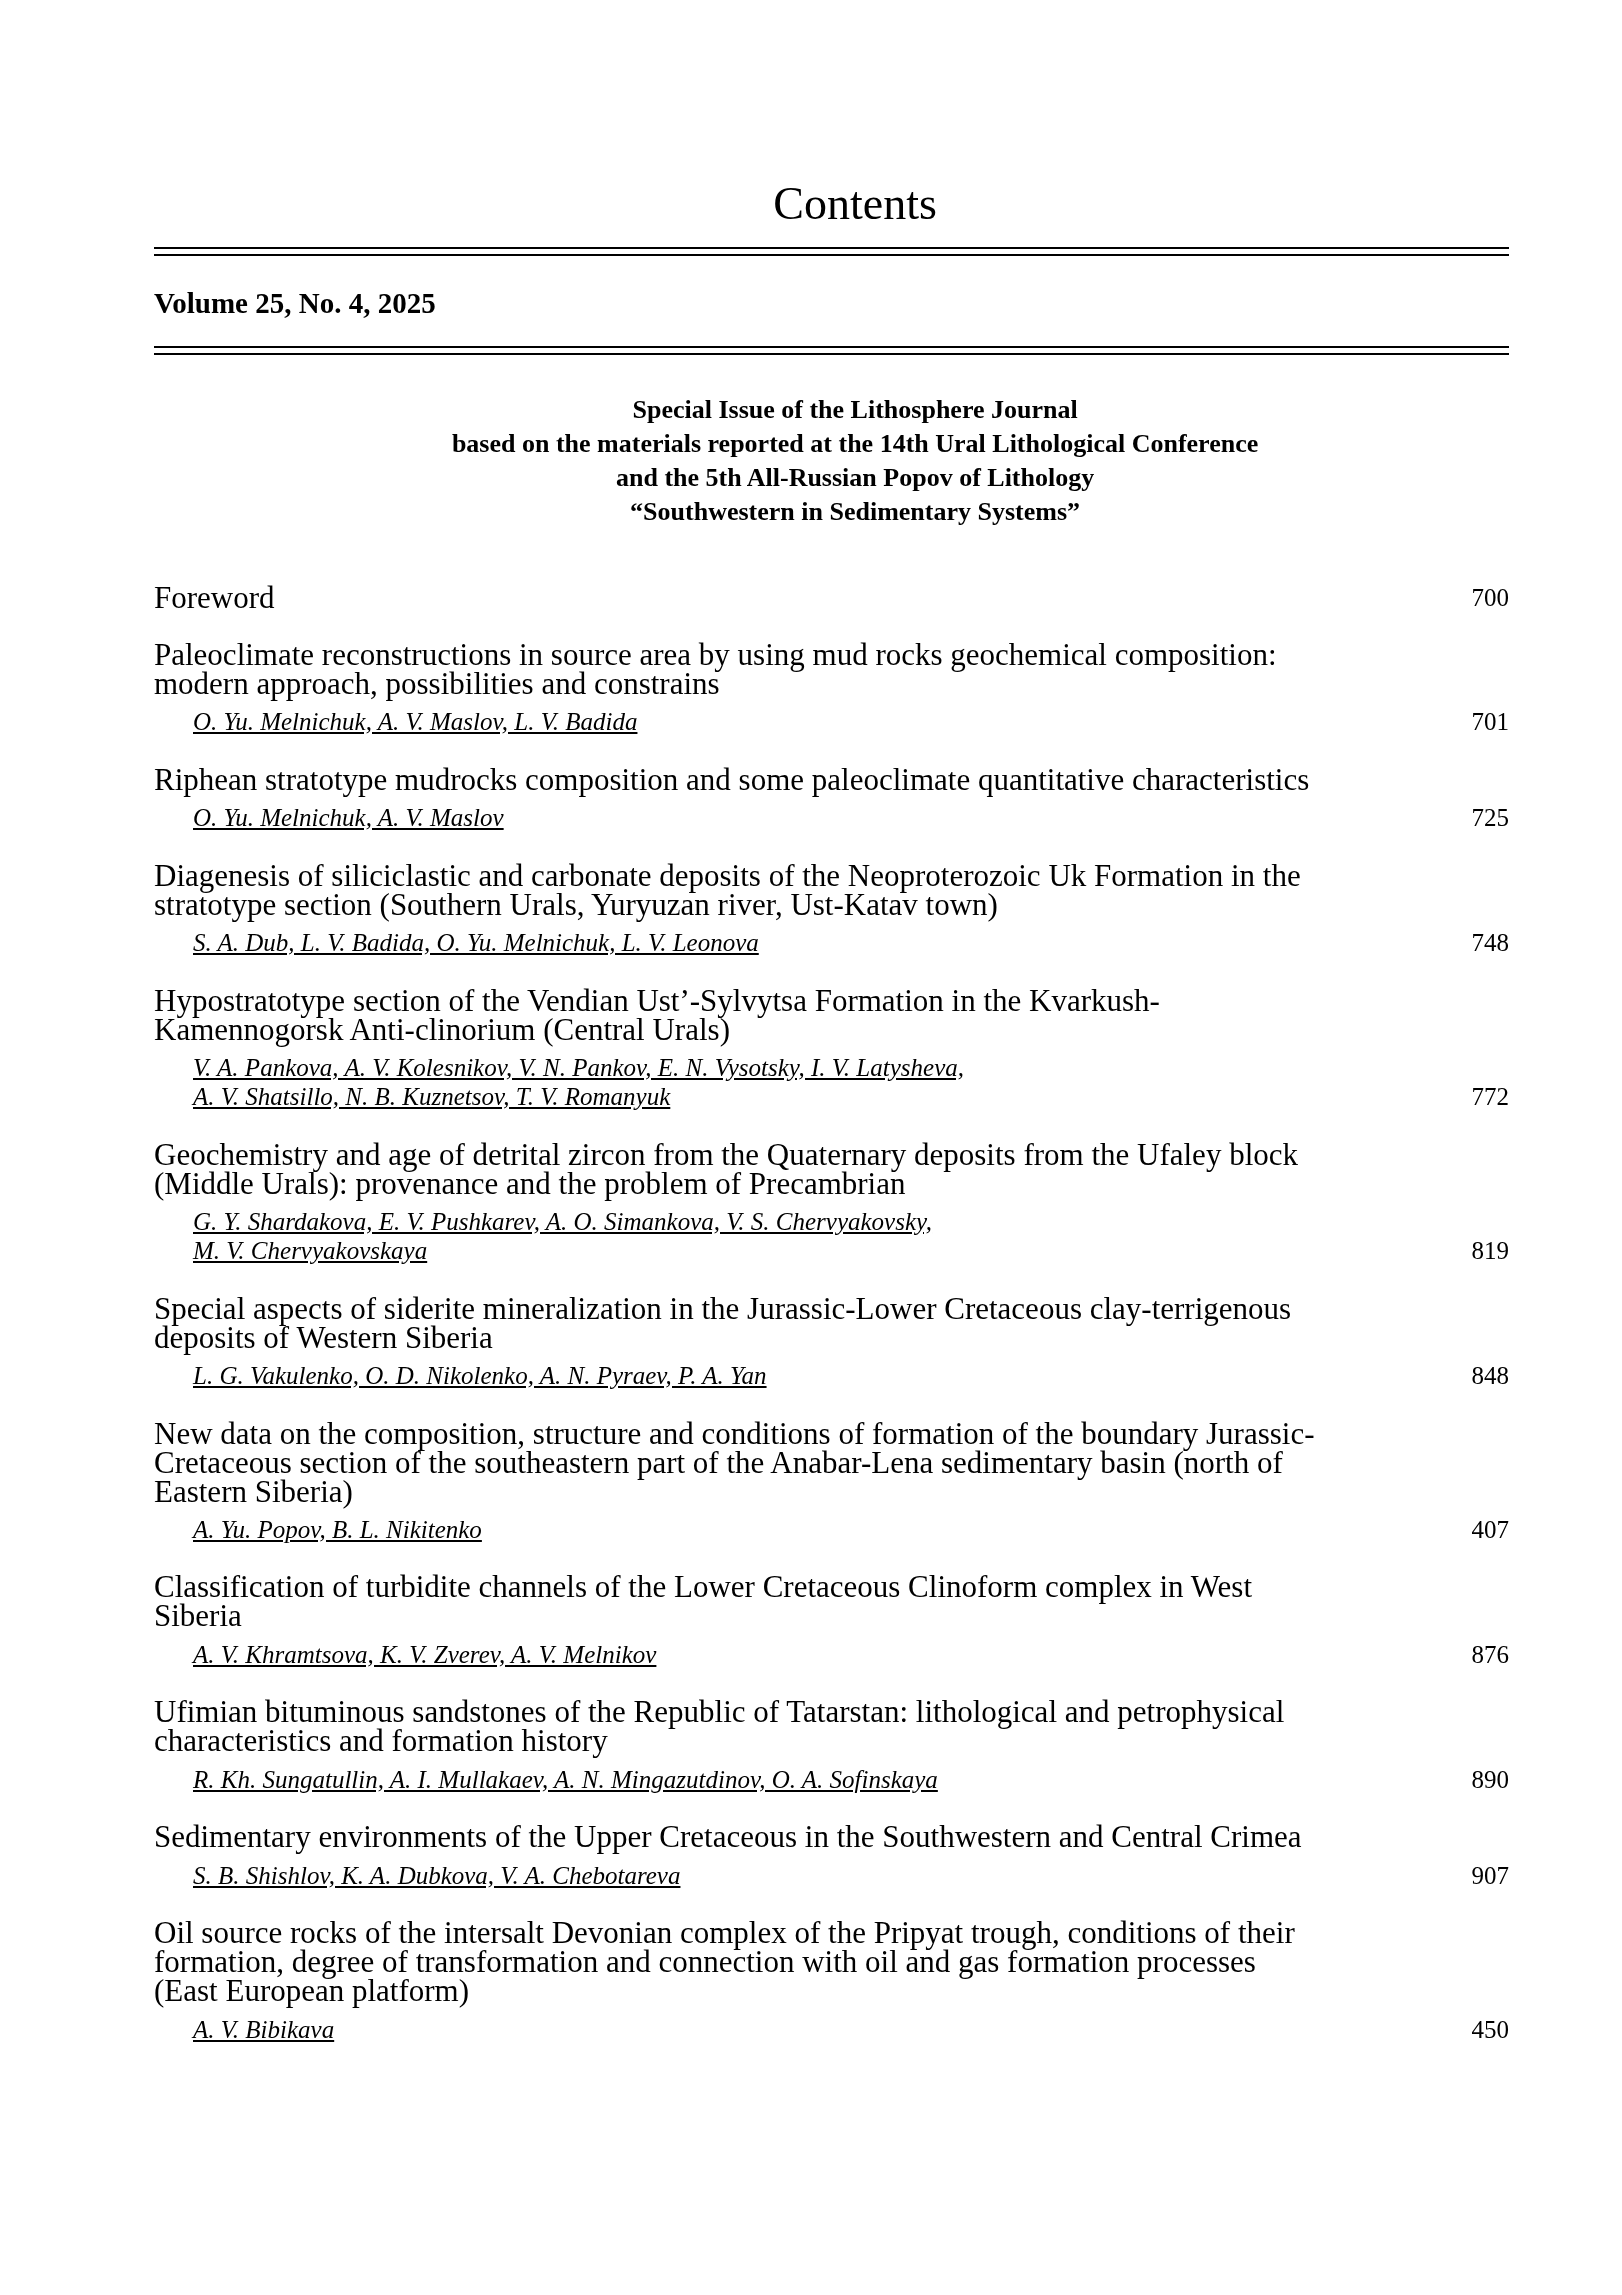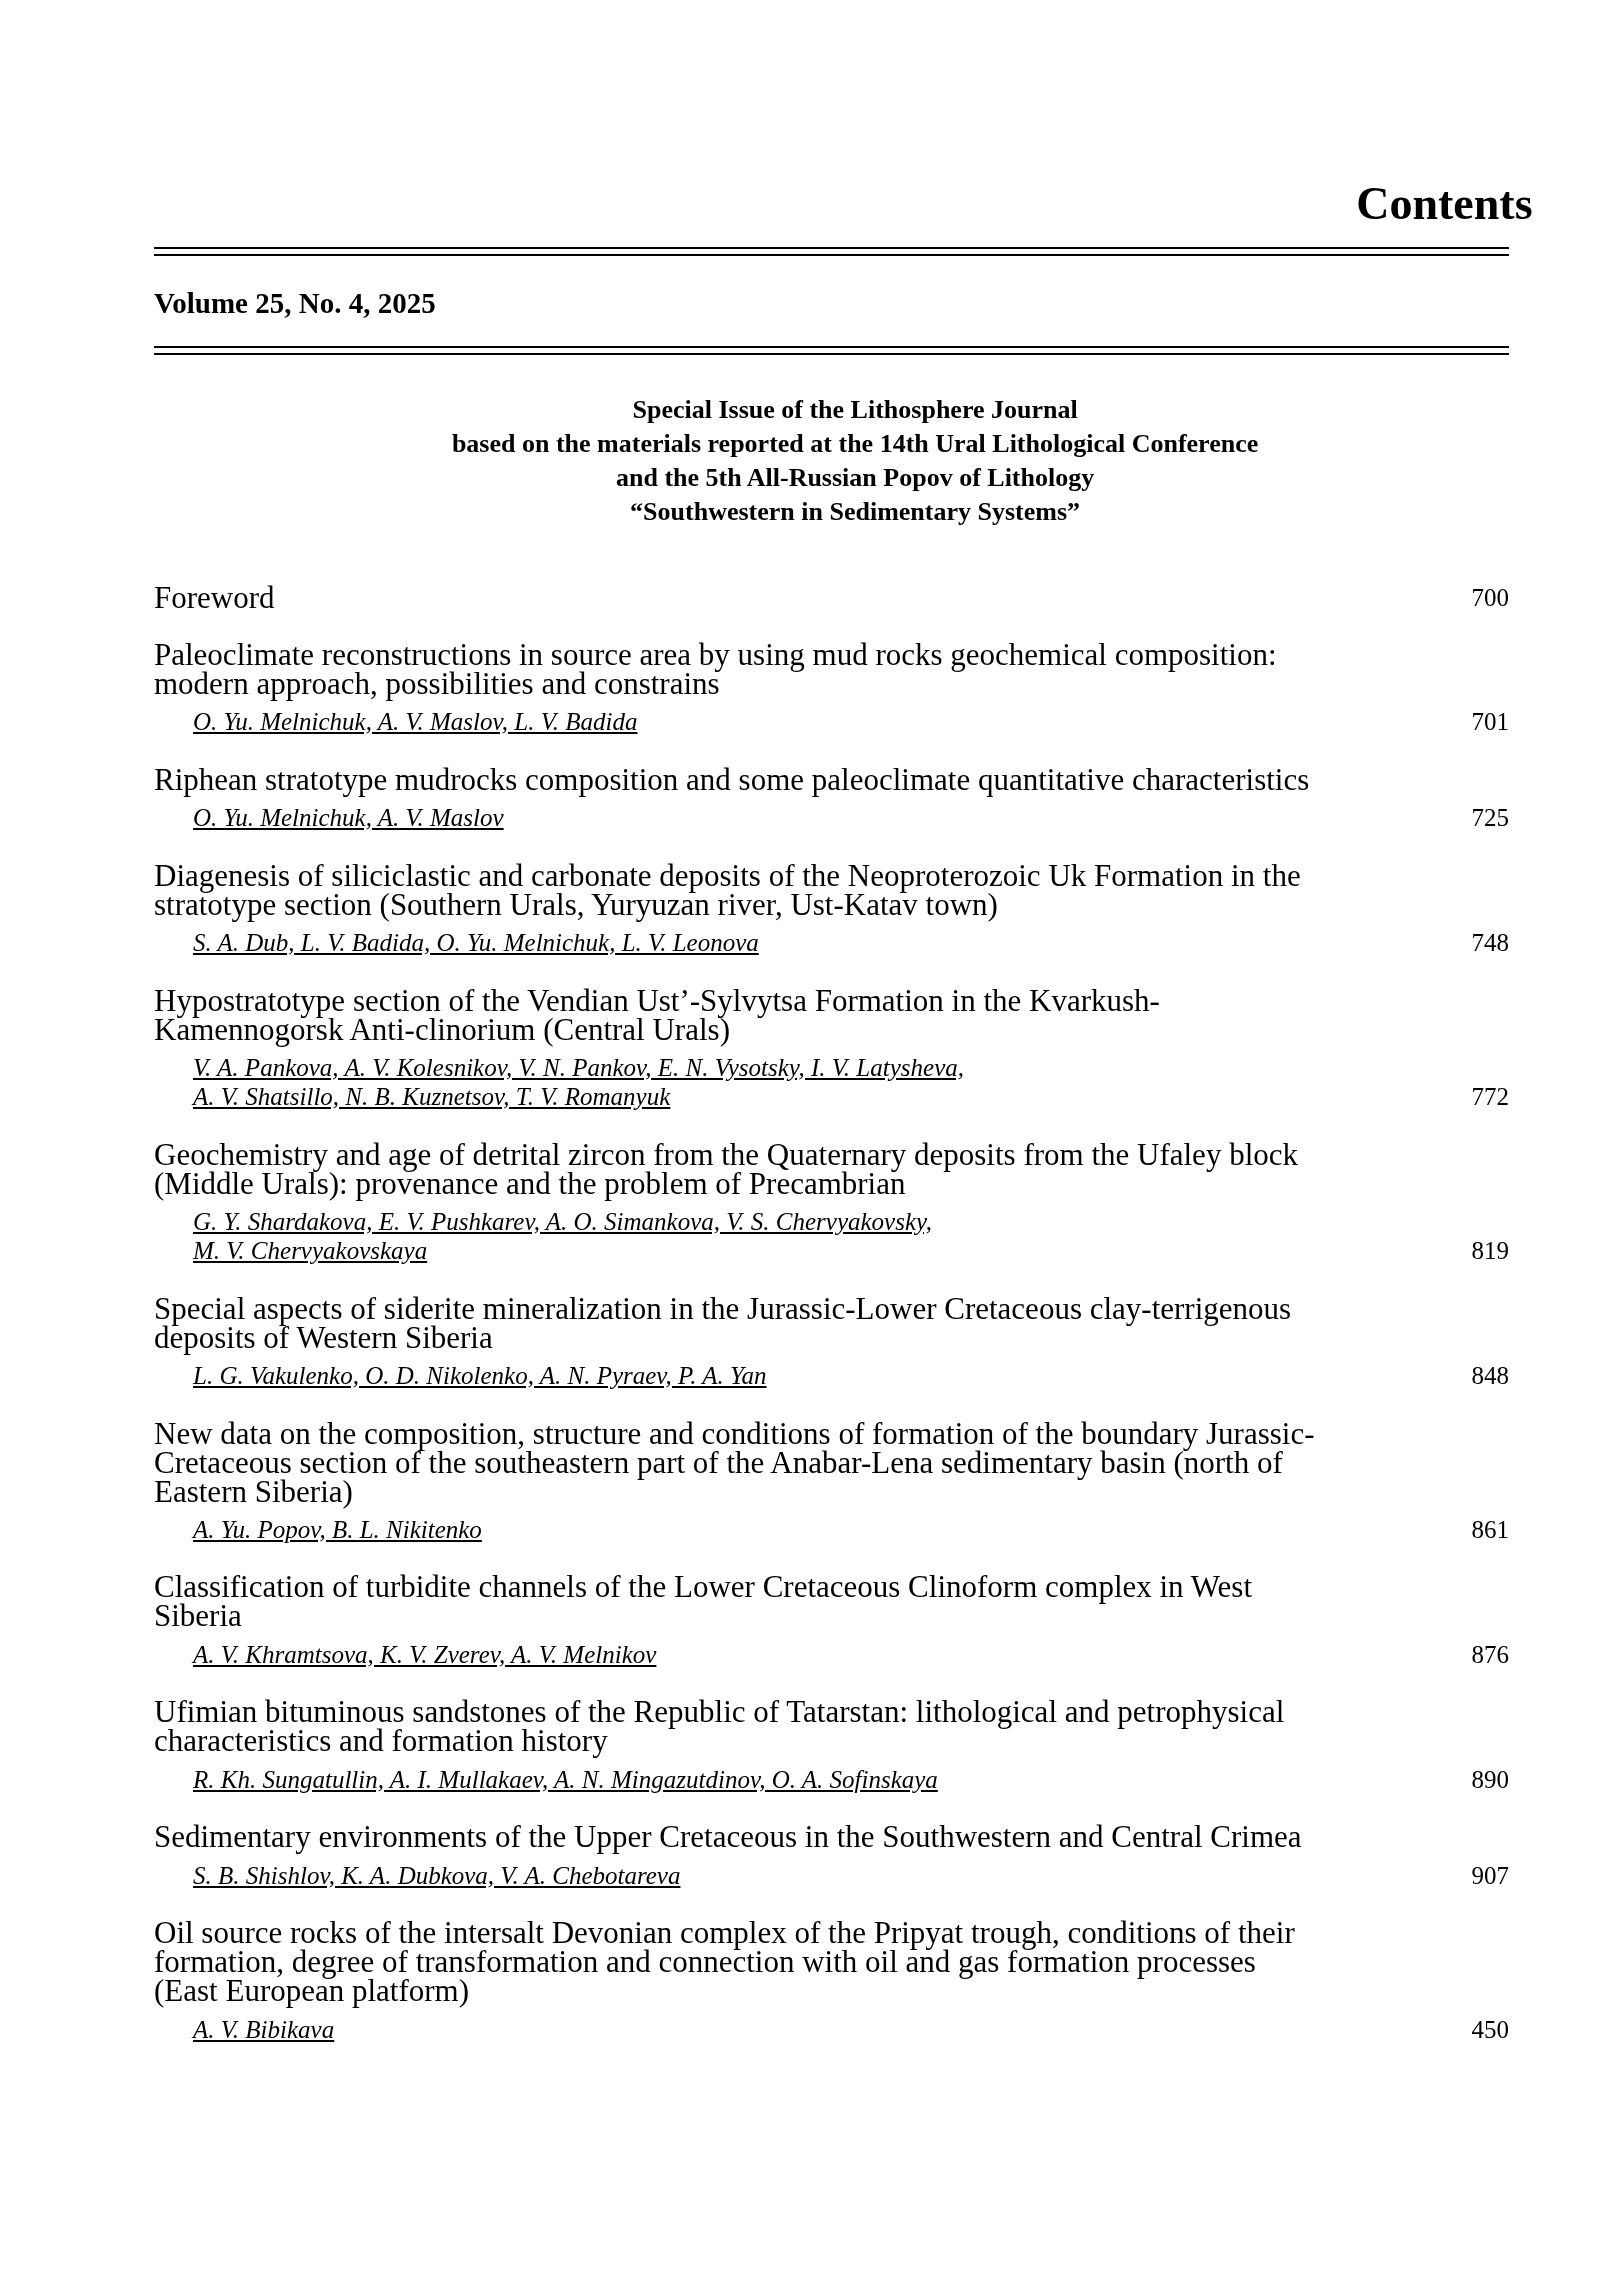--- a/index.html
+++ b/index.html
@@ -19,22 +19,22 @@
       position: absolute;
       left: 154px;
       top: 0;
       width: 1355px;
     }
     .title {
       position: absolute;
       left: 0;
       width: 1355px;
       top: 178px;
-      text-align: right;
-      font-weight: bold;
+      text-align: center;
+      font-weight: normal;
       font-size: 46px;
       line-height: 52px;
       letter-spacing: 0;
     }
     .title span { position: relative; left: 23.6px; }
     .double-rule {
       position: absolute;
       left: 0;
       width: 1355px;
       height: 11px;
@@ -189,21 +189,21 @@
         <span class="author-line">L. G. Vakulenko, O. D. Nikolenko, A. N. Pyraev, P. A. Yan</span>
       </div>
       <div class="entry-page">848</div>
     </div>
 
     <div class="entry entry-std">
       <div class="entry-title">New data on the composition, structure and conditions of formation of the boundary Jurassic-Cretaceous section of the southeastern part of the Anabar-Lena sedimentary basin (north of Eastern Siberia)</div>
       <div class="entry-authors">
         <span class="author-line">A. Yu. Popov, B. L. Nikitenko</span>
       </div>
-      <div class="entry-page">861</div>
+      <div class="entry-page">407</div>
     </div>
 
     <div class="entry entry-std">
       <div class="entry-title">Classification of turbidite channels of the Lower Cretaceous Clinoform complex in West Siberia</div>
       <div class="entry-authors">
         <span class="author-line">A. V. Khramtsova, K. V. Zverev, A. V. Melnikov</span>
       </div>
       <div class="entry-page">876</div>
     </div>
 

